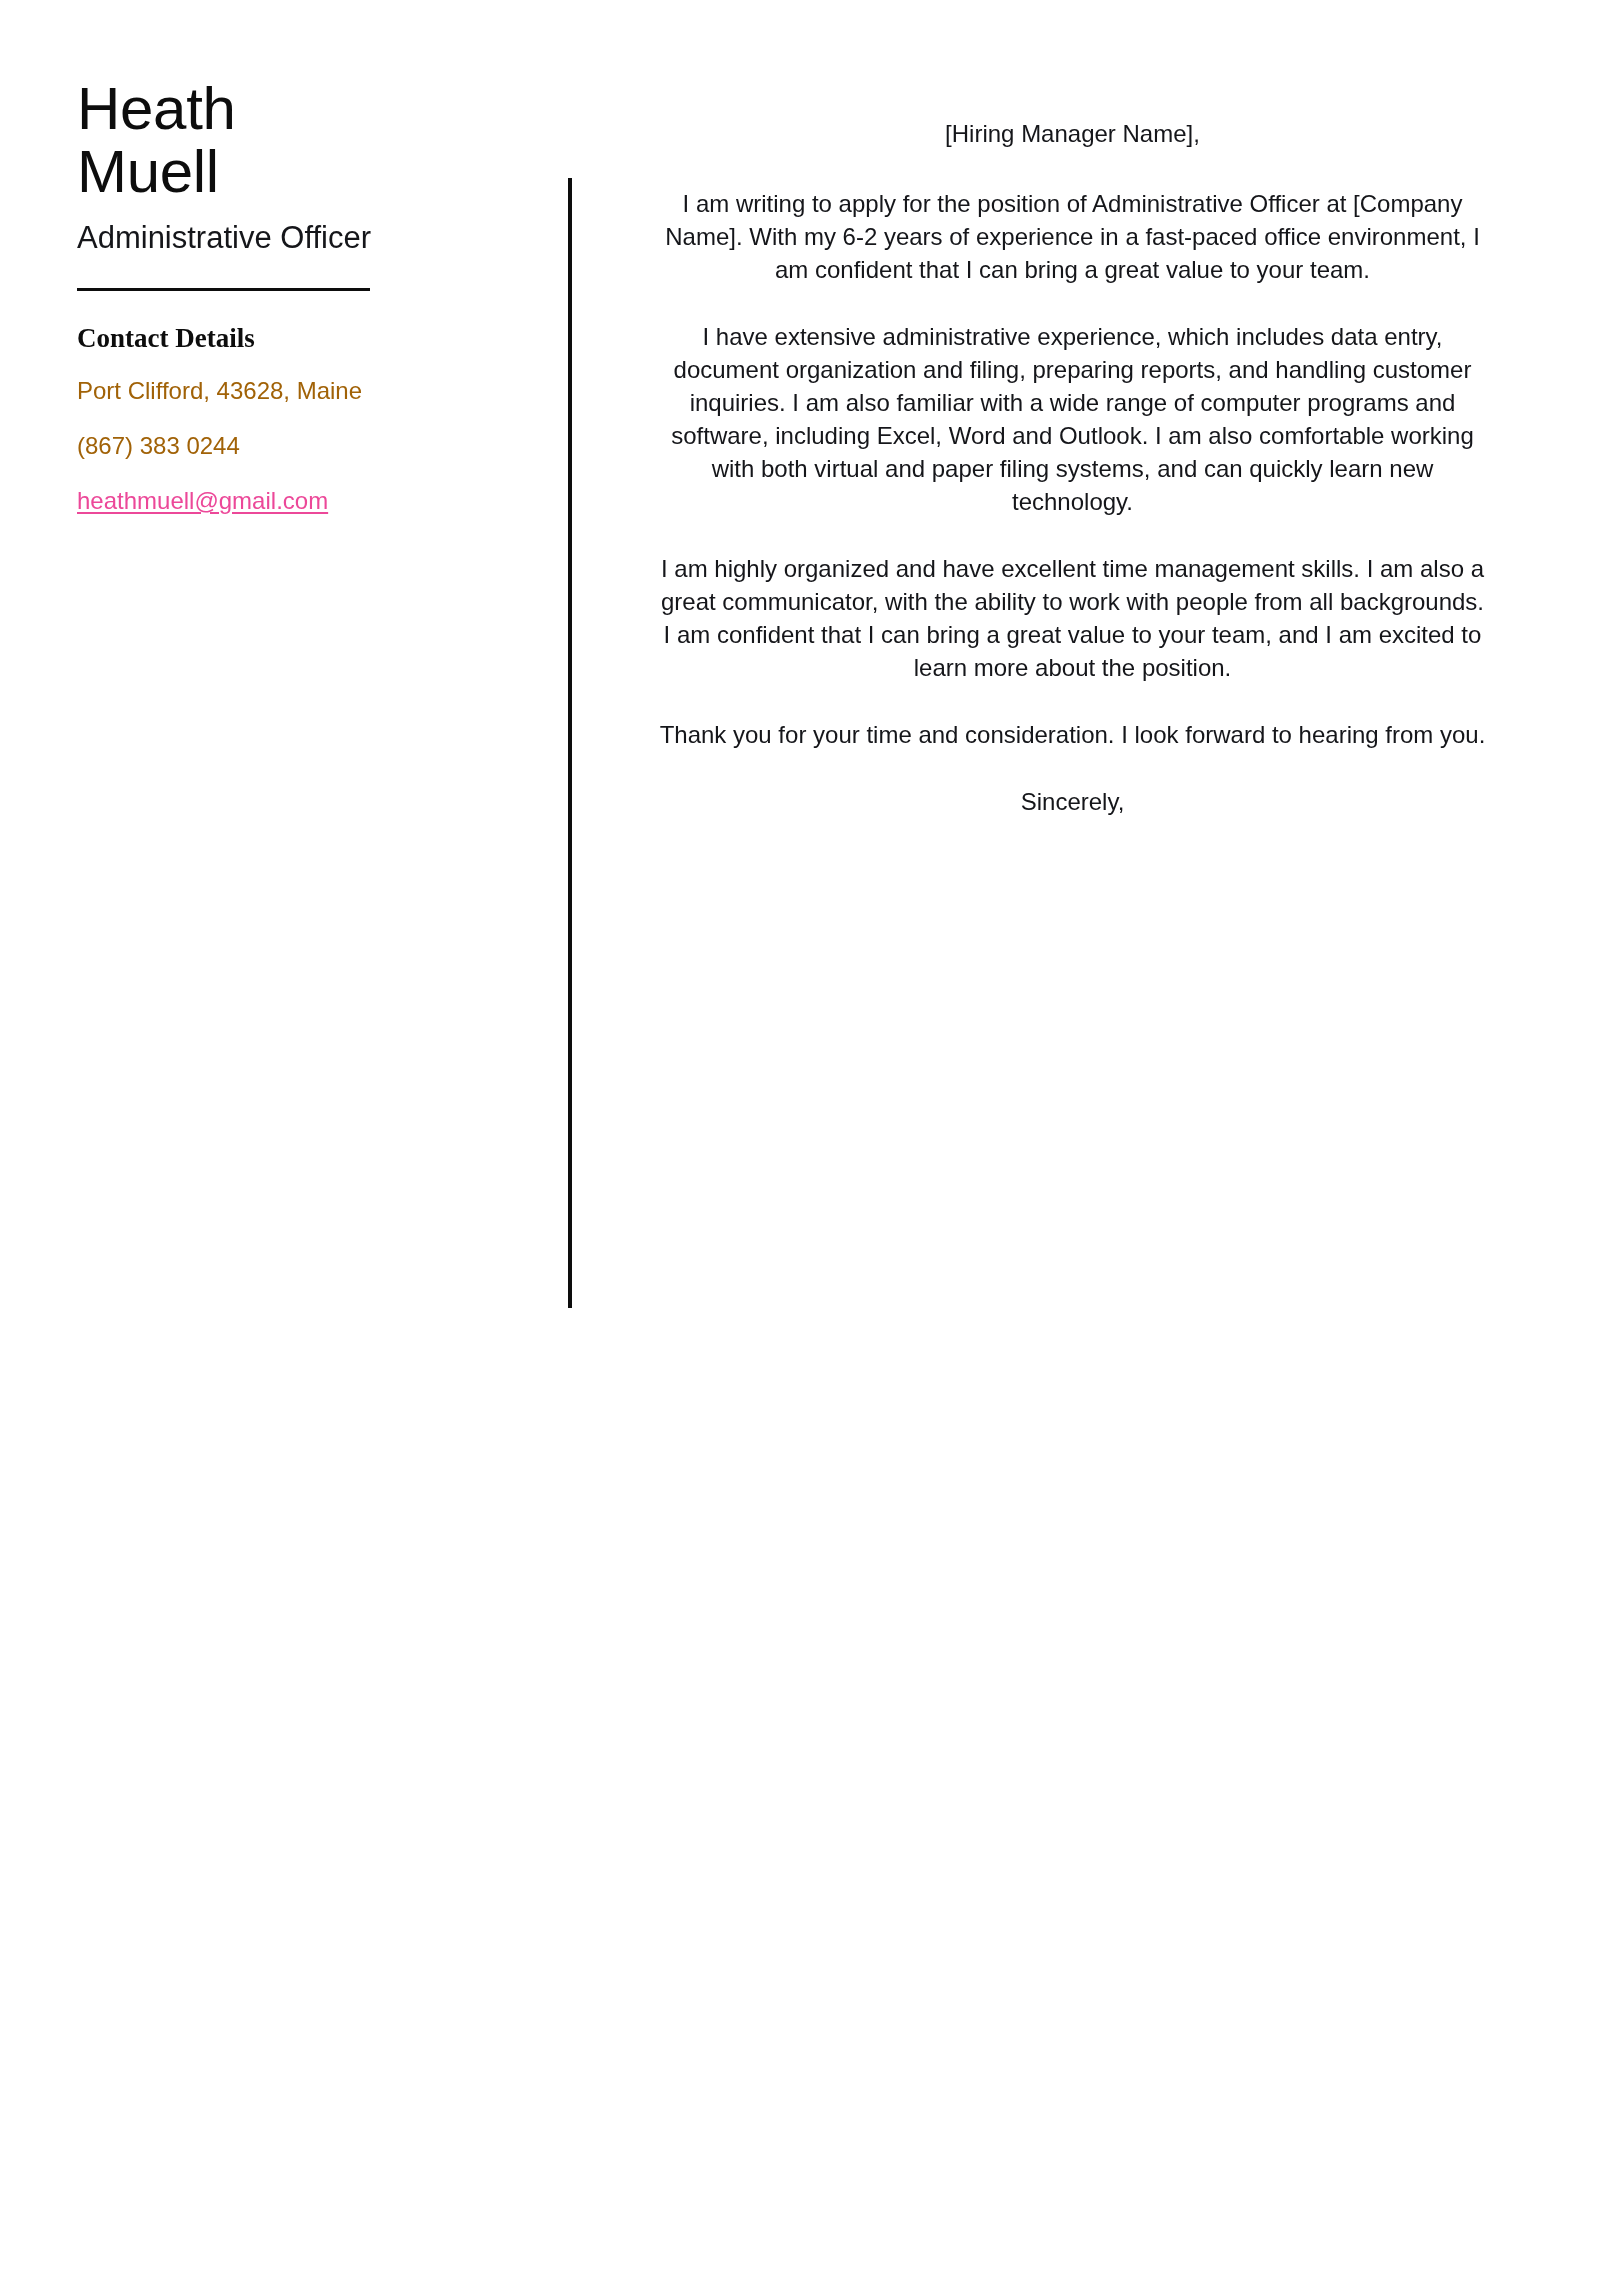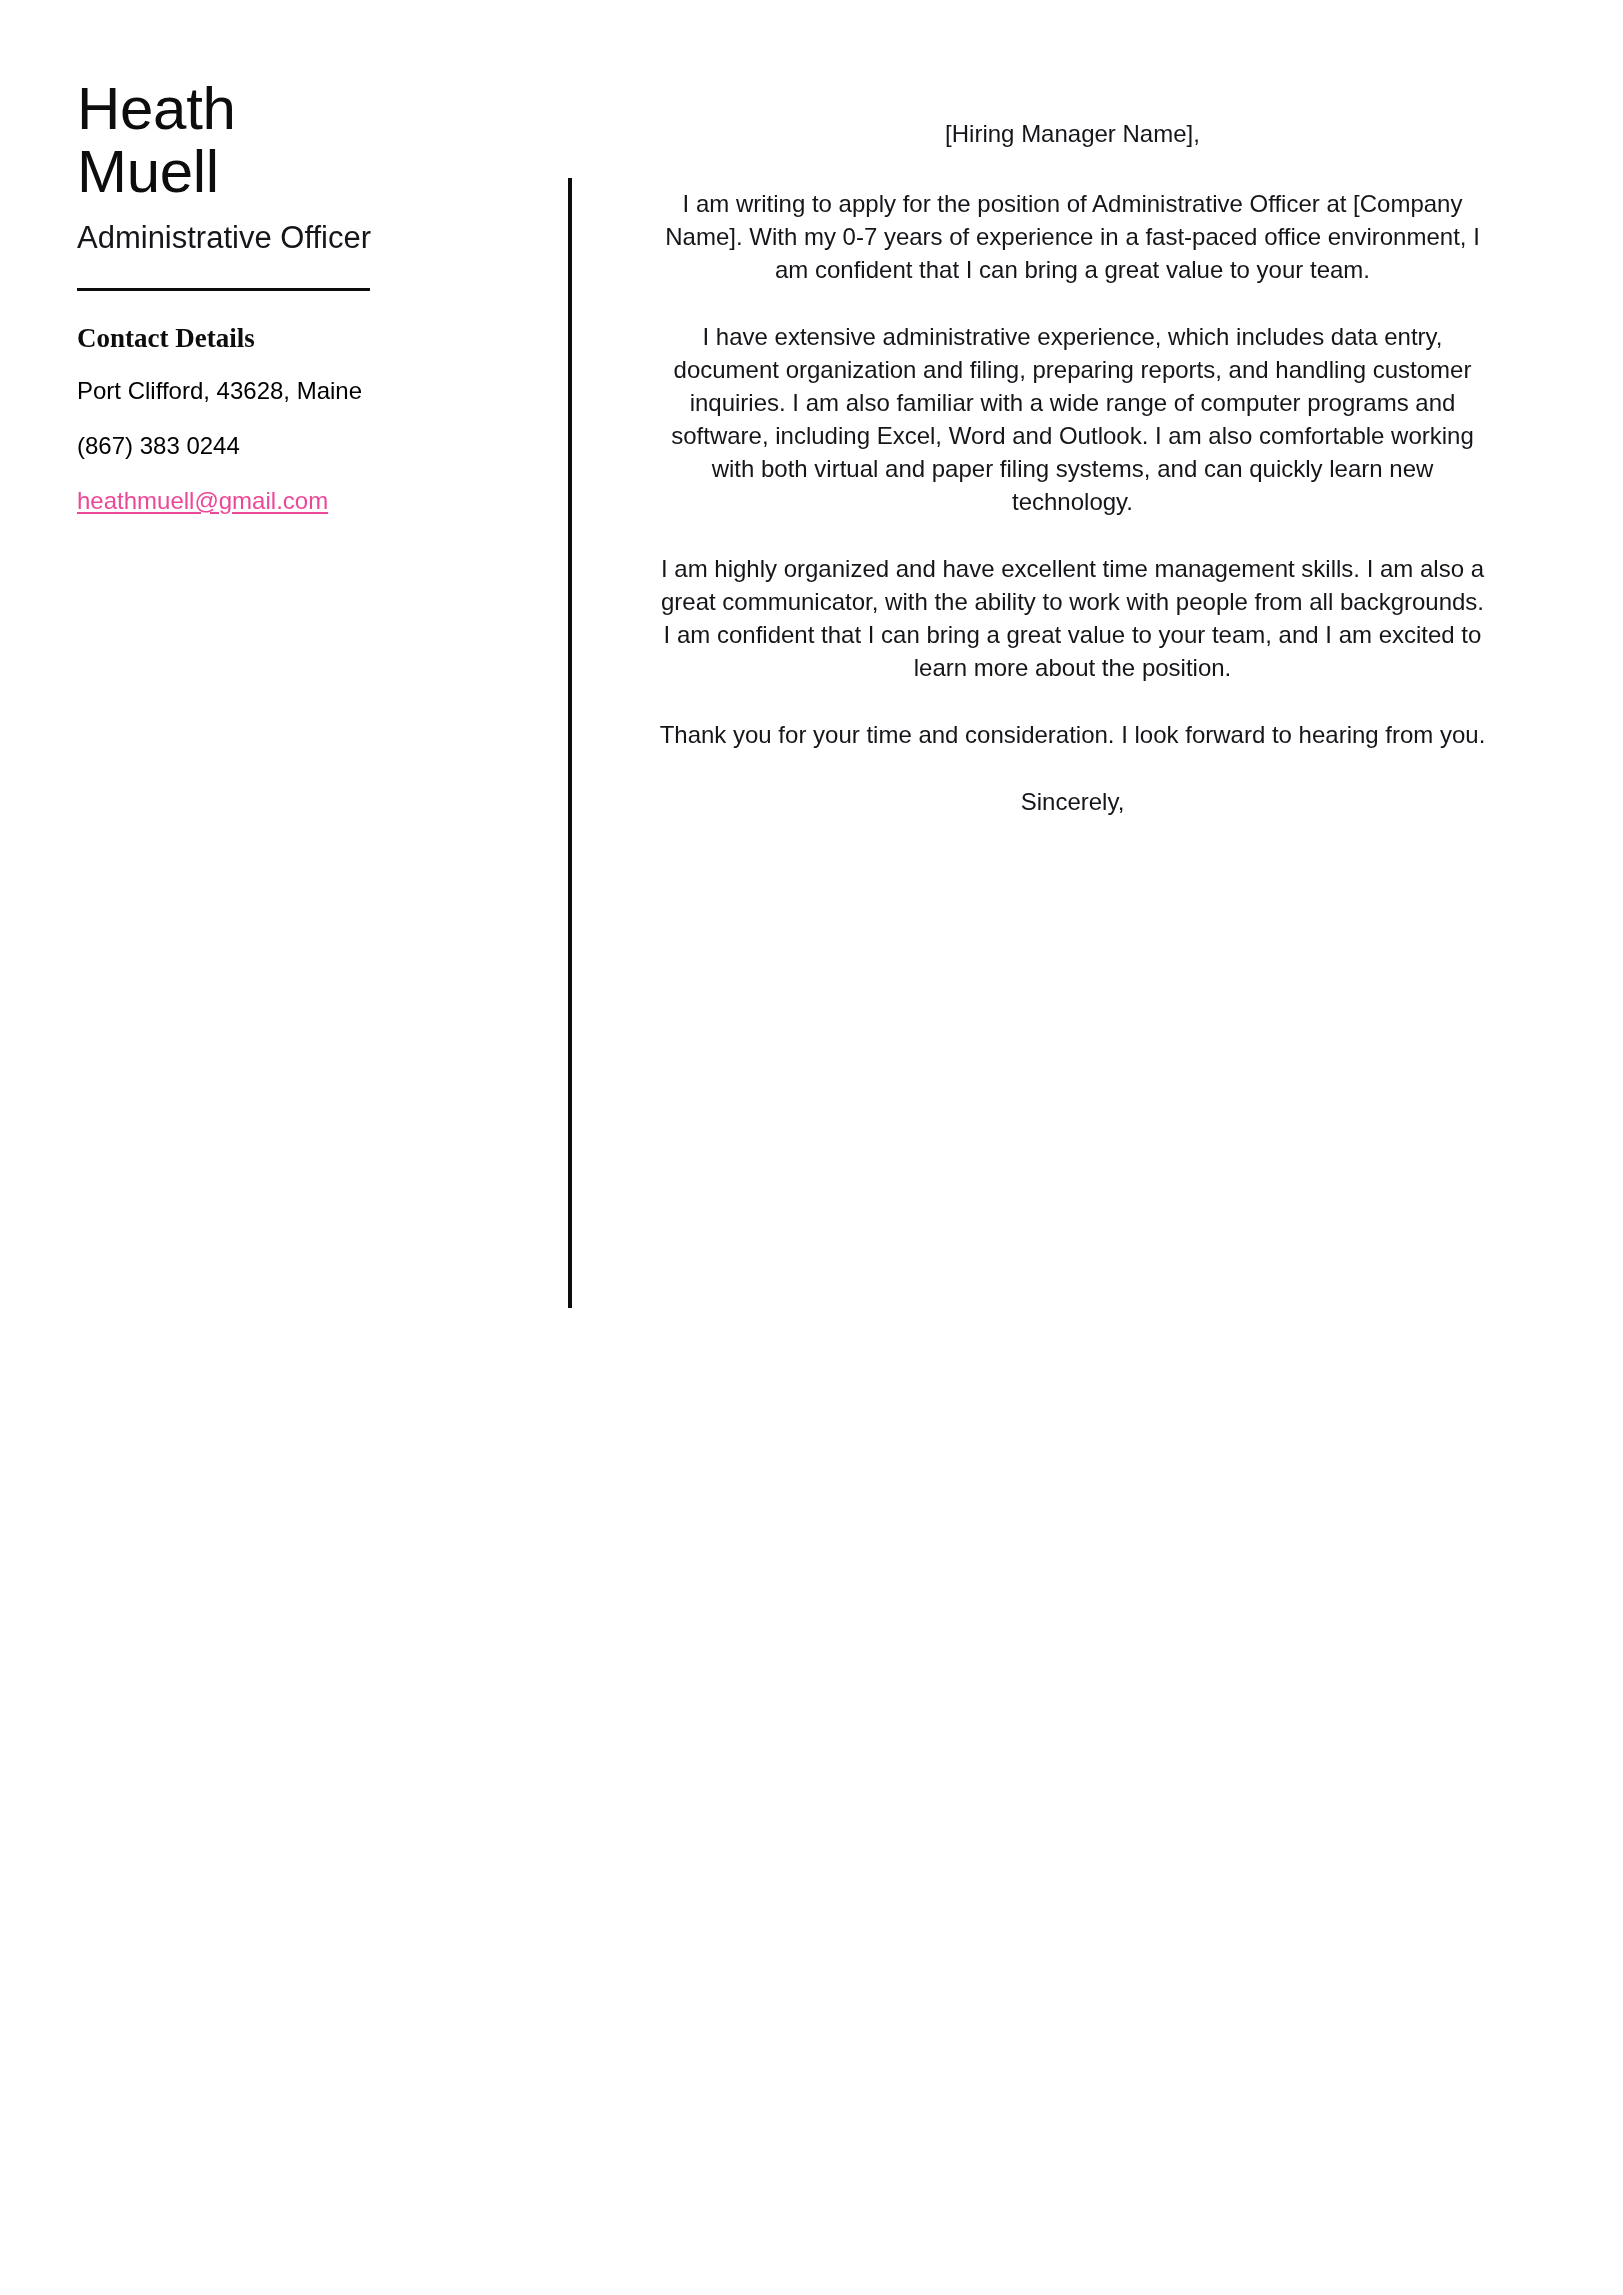--- a/index.html
+++ b/index.html
@@ -78,21 +78,21 @@
 
   .contact-list {
     margin-top: 19.6px;
   }
 
   .contact-line {
     font-family: "Liberation Sans", sans-serif;
     font-weight: 400;
     font-size: 24px;
     line-height: 31px;
-    color: #000000;
+    color: #a16207;
     display: block;
     margin-bottom: 24px;
     white-space: nowrap;
   }
 
   .contact-line.is-link {
     text-decoration: underline;
     text-underline-offset: 3.3px;
     text-decoration-thickness: 2px;
     color: #ec4899;
@@ -170,21 +170,21 @@
     </div>
 
   </div>
 
   <div class="v-divider"></div>
 
   <div class="letter">
 
     <p class="salutation">[Hiring Manager Name],</p>
 
-    <p>I am writing to apply for the position of Administrative Officer at [Company Name]. With my 0-7 years of experience in a fast-paced office environment, I am confident that I can bring a great value to your team.</p>
+    <p>I am writing to apply for the position of Administrative Officer at [Company Name]. With my 6-2 years of experience in a fast-paced office environment, I am confident that I can bring a great value to your team.</p>
 
     <p>I have extensive administrative experience, which includes data entry, document organization and filing, preparing reports, and handling customer inquiries. I am also familiar with a wide range of computer programs and software, including Excel, Word and Outlook. I am also comfortable working with both virtual and paper filing systems, and can quickly learn new technology.</p>
 
     <p>I am highly organized and have excellent time management skills. I am also a great communicator, with the ability to work with people from all backgrounds. I am confident that I can bring a great value to your team, and I am excited to learn more about the position.</p>
 
     <p>Thank you for your time and consideration. I look forward to hearing from you.</p>
 
     <p class="signoff">
       <span class="sig-line">Sincerely,</span>
     </p>

